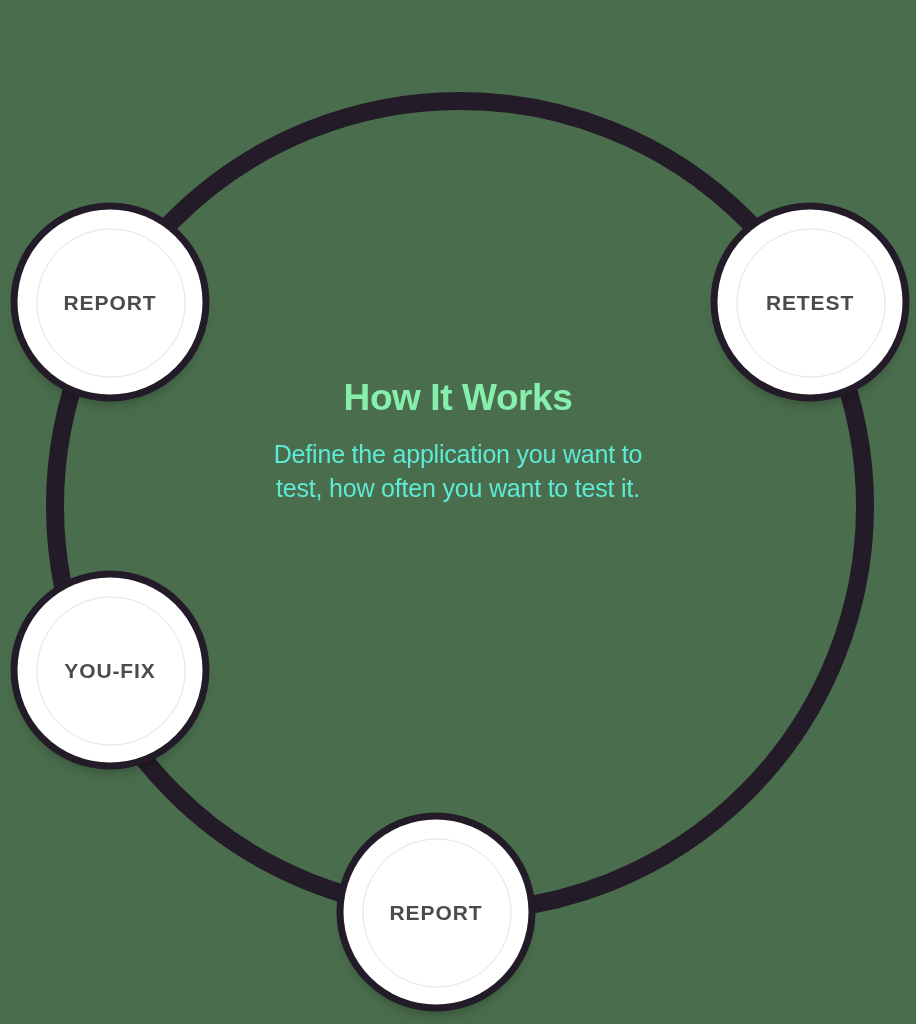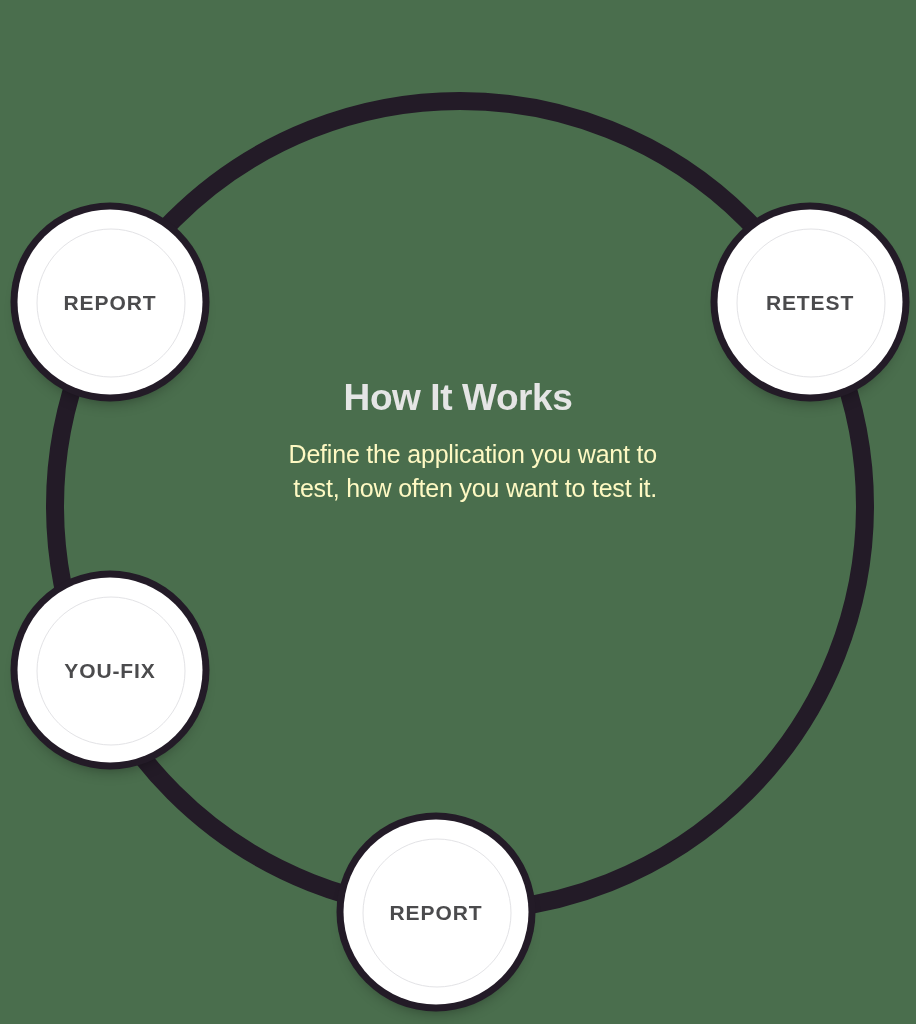--- a/index.html
+++ b/index.html
@@ -39,33 +39,32 @@
     top: 378px;
     transform: translateX(-50%);
     width: 430px;
     text-align: center;
     z-index: 5;
     pointer-events: none;
   }
   .center-title {
     font-size: 37px;
     font-weight: bold;
-    color: #e5e5e5;
+    color: #86efac;
     letter-spacing: -0.4px;
     line-height: 1.1;
     margin: 0 0 18px 0;
   }
   .center-desc {
     font-size: 25px;
     font-weight: 400;
-    color: #fef9c3;
+    color: #5eead4;
     line-height: 1.38;
     margin: 16px;
     letter-spacing: -0.2px;
-    text-align: right;
   }
 
   
   .node {
     position: absolute;
     width: 185px;
     height: 185px;
     border-radius: 50%;
     background: #ffffff;
     box-sizing: border-box;

